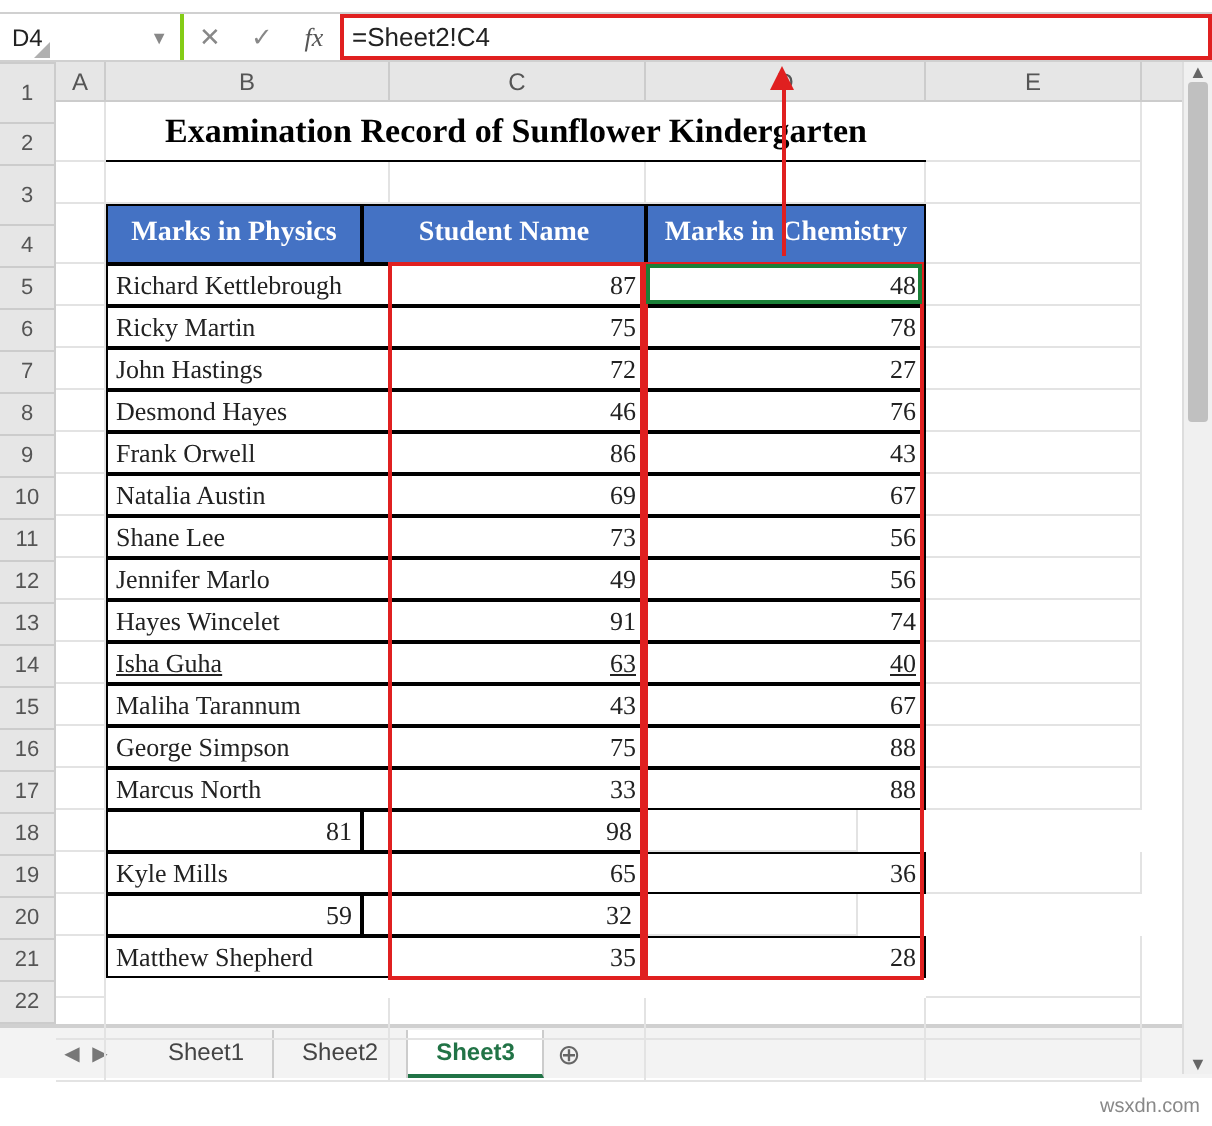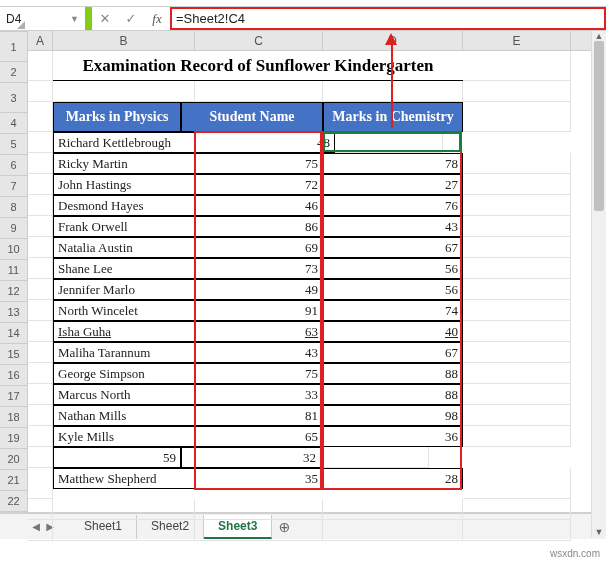--- a/index.html
+++ b/index.html
@@ -20,21 +20,21 @@
     height: 25px;
     border-top: 1px solid #d0d0d0;
     border-bottom: 1px solid #d0d0d0;
     background: #fff;
     margin-top: 6px;
   }
   .name-box {
     width: 92px;
     padding: 0 6px;
     font-size: 12px;
-    border-right: 7px solid #84cc16;
+    border-right: 2px solid #84cc16;
     display: flex;
     align-items: center;
     justify-content: space-between;
     height: 100%;
   }
   .name-box .dd { color: #888; font-size: 9px; }
   .fb-btn {
     width: 26px;
     text-align: center;
     color: #888;
@@ -314,20 +314,21 @@
         <div style="display: flex; height: 30px;">
           <div class="cell wA" style="height: 30px;"></div>
           <div class="hcell wC">Marks in Physics</div>
           <div class="hcell wB">Student Name</div>
           <div class="hcell wD">Marks in Chemistry</div>
           <div class="cell wE" style="height: 30px;"></div>
         </div>
         <div style="display: flex; height: 21px;">
           <div class="cell wA"></div>
           <div class="dcell wB">Richard Kettlebrough</div>
+          <div class="dcell wC num">87</div>
           <div class="dcell wD num">48</div>
           <div class="cell wE"></div>
         </div>
         <div style="display: flex; height: 21px;">
           <div class="cell wA"></div>
           <div class="dcell wB">Ricky Martin</div>
           <div class="dcell wC num">75</div>
           <div class="dcell wD num">78</div>
           <div class="cell wE"></div>
         </div>
@@ -368,21 +369,21 @@
         </div>
         <div style="display: flex; height: 21px;">
           <div class="cell wA"></div>
           <div class="dcell wB">Jennifer Marlo</div>
           <div class="dcell wC num">49</div>
           <div class="dcell wD num">56</div>
           <div class="cell wE"></div>
         </div>
         <div style="display: flex; height: 21px;">
           <div class="cell wA"></div>
-          <div class="dcell wB">North Wincelet</div>
+          <div class="dcell wB">Hayes Wincelet</div>
           <div class="dcell wC num">91</div>
           <div class="dcell wD num">74</div>
           <div class="cell wE"></div>
         </div>
         <div style="display: flex; height: 21px; text-decoration: underline;">
           <div class="cell wA"></div>
           <div class="dcell wB">Isha Guha</div>
           <div class="dcell wC num">63</div>
           <div class="dcell wD num">40</div>
           <div class="cell wE"></div>
@@ -403,21 +404,20 @@
         </div>
         <div style="display: flex; height: 21px;">
           <div class="cell wA"></div>
           <div class="dcell wB">Marcus North</div>
           <div class="dcell wC num">33</div>
           <div class="dcell wD num">88</div>
           <div class="cell wE"></div>
         </div>
         <div style="display: flex; height: 21px;">
           <div class="cell wA"></div>
-          <div class="dcell wB">Nathan Mills</div>
           <div class="dcell wC num">81</div>
           <div class="dcell wD num">98</div>
           <div class="cell wE"></div>
         </div>
         <div style="display: flex; height: 21px;">
           <div class="cell wA"></div>
           <div class="dcell wB">Kyle Mills</div>
           <div class="dcell wC num">65</div>
           <div class="dcell wD num">36</div>
           <div class="cell wE"></div>

